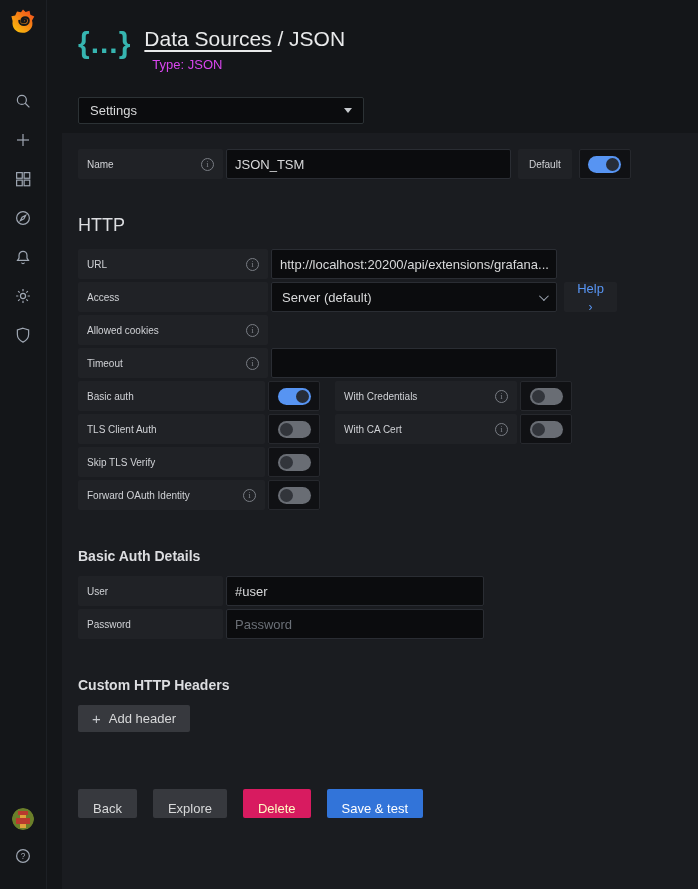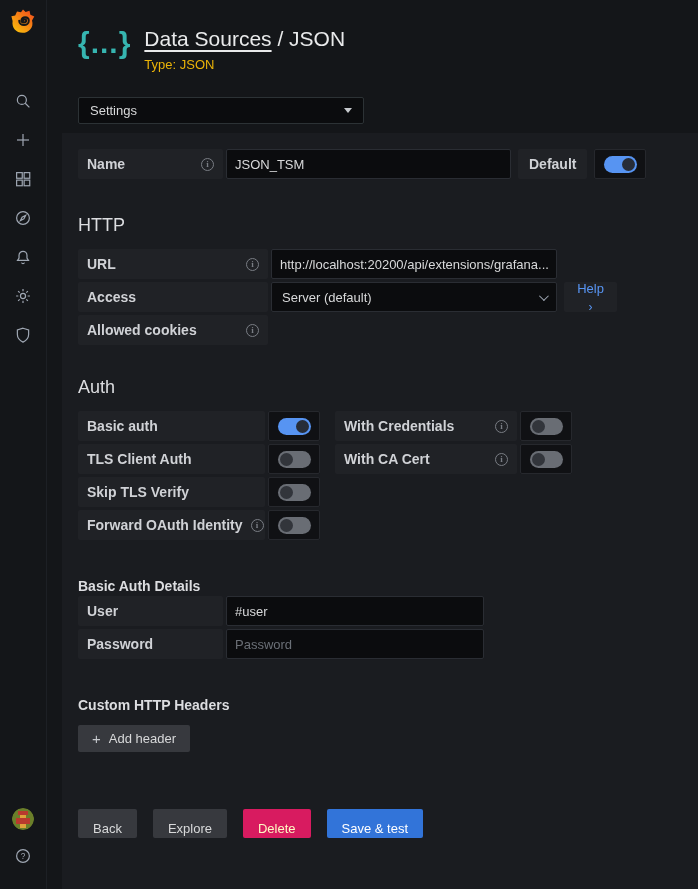--- a/index.html
+++ b/index.html
@@ -27,41 +27,41 @@
   .side-bottom { margin-top: auto; display: flex; flex-direction: column; align-items: center; gap: 17px; }
   .avatar { width: 22px; height: 22px; border-radius: 50%; overflow: hidden; }
 
   
   .main { flex: 1; display: flex; flex-direction: column; min-width: 0; }
   .page-header { padding: 24px 0 0 31px; }
   .brand-row { display: flex; align-items: flex-start; gap: 13px; }
   .json-logo { color: #36b5b0; font-weight: 700; font-size: 30px; line-height: 38px; letter-spacing: 1px; }
   .title-line { font-size: 21px; color: #e9eaeb; font-weight: 500; line-height: 26px; margin-top: 2px;}
   .title-line .link { text-decoration: underline; text-underline-offset: 4px; cursor: pointer; }
-  .subtitle { font-size: 13px; color: #eab308; margin-top: 5px; }
+  .subtitle { font-size: 13px; color: #d946ef; margin-top: 5px; margin-left: 8px; }
 
   .tab-select {
     margin: 25px 0 0 31px;
     width: 286px; height: 27px;
     background: #0b0c0e; border: 1px solid #2c3235; border-radius: 2px;
     display: flex; align-items: center; padding: 0 11px;
     font-size: 13px; color: #d8d9da; cursor: pointer;
   }
   .caret-down { margin-left: auto; width: 0; height: 0;
     border-left: 4px solid transparent; border-right: 4px solid transparent;
     border-top: 5px solid #c7cace; }
 
   
   .panel { flex: 1; margin: 9px 0 0 15px; background: #1a1c20; padding: 16px 16px 0 16px; }
 
   .form-row { display: flex; align-items: stretch; gap: 3px; margin-bottom: 3px; height: 30px; }
   .flabel {
     background: #202226; border-radius: 2px;
     display: flex; align-items: center; justify-content: space-between;
-    padding: 0 9px; font-size: 14px; font-weight: 700; color: #d0d2d6;
+    padding: 0 9px; font-size: 10px; font-weight: 400; color: #d0d2d6;
   }
   .flabel .txt { white-space: nowrap; }
   .info-icon {
     width: 13px; height: 13px; border: 1px solid #797d84; border-radius: 50%;
     color: #797d84; font-size: 9px; line-height: 11px; text-align: center; flex: none; margin-left: 8px;
   }
   .info-icon::after { content: "i"; font-family: "Liberation Serif", serif; }
   .finput {
     background: #0b0c0e; border: 1px solid #2a2d33; border-radius: 2px;
     color: #d8d9da; font-size: 13px; padding: 0 8px; height: 30px; outline: none;
@@ -79,21 +79,21 @@
     border-bottom: 1.5px solid #9fa7b3; transform: rotate(45deg) translateY(-2px); }
   .help-btn {
     margin-left: 4px; width: 53px; background: #202226; border-radius: 2px; border: none;
     color: #5794f2; font-size: 13px; font-weight: 500; display: flex; align-items: center;
     justify-content: center; gap: 4px; cursor: pointer; height: 30px; flex-direction: column;
   }
   .help-btn .gt { font-size: 12px; }
 
   h2.section { font-size: 18px; font-weight: 400; color: #dcdde0; margin: 36px 0 13px 0; }
   h3.section { font-size: 14px; font-weight: 700; color: #dcdde0; }
-  .mt38 { margin-top: 38px; } .mb8 { margin-bottom: 2px; } .mb12 { margin-bottom: 12px; }
+  .mt38 { margin-top: 38px; } .mb8 { margin-bottom: 12px; } .mb12 { margin-bottom: 12px; }
 
   
   .toggle-box {
     width: 52px; background: #101114; border: 1px solid #26282d; border-radius: 2px;
     display: flex; align-items: center; justify-content: center; cursor: pointer; height: 30px;
   }
   .switch { width: 33px; height: 17px; border-radius: 9px; background: #696d74; position: relative; }
   .switch .knob { width: 13px; height: 13px; border-radius: 50%; background: #32353b;
     position: absolute; top: 2px; left: 2px; }
   .switch.on { background: #5794f2; }
@@ -260,23 +260,29 @@
         </button>
       </div>
 
       <div class="form-row">
         <div class="flabel w190">
           <span class="txt">Allowed cookies</span>
           <span class="info-icon"></span>
         </div>
       </div>
 
-
-      
-      <h2 class="section" style="margin-top:32px;">Auth</h2>
+      <div class="form-row">
+        <div class="flabel w190">
+          <span class="txt">Timeout</span>
+          <span class="info-icon"></span>
+        </div>
+        <input class="finput w286" style="">
+      </div>
+
+      
 
       <div class="form-row">
         <div class="flabel w187">
           <span class="txt">Basic auth</span>
         </div>
         <div class="toggle-box">
           <span class="switch on">
               <span class="knob"></span>
             </span>
         </div>

